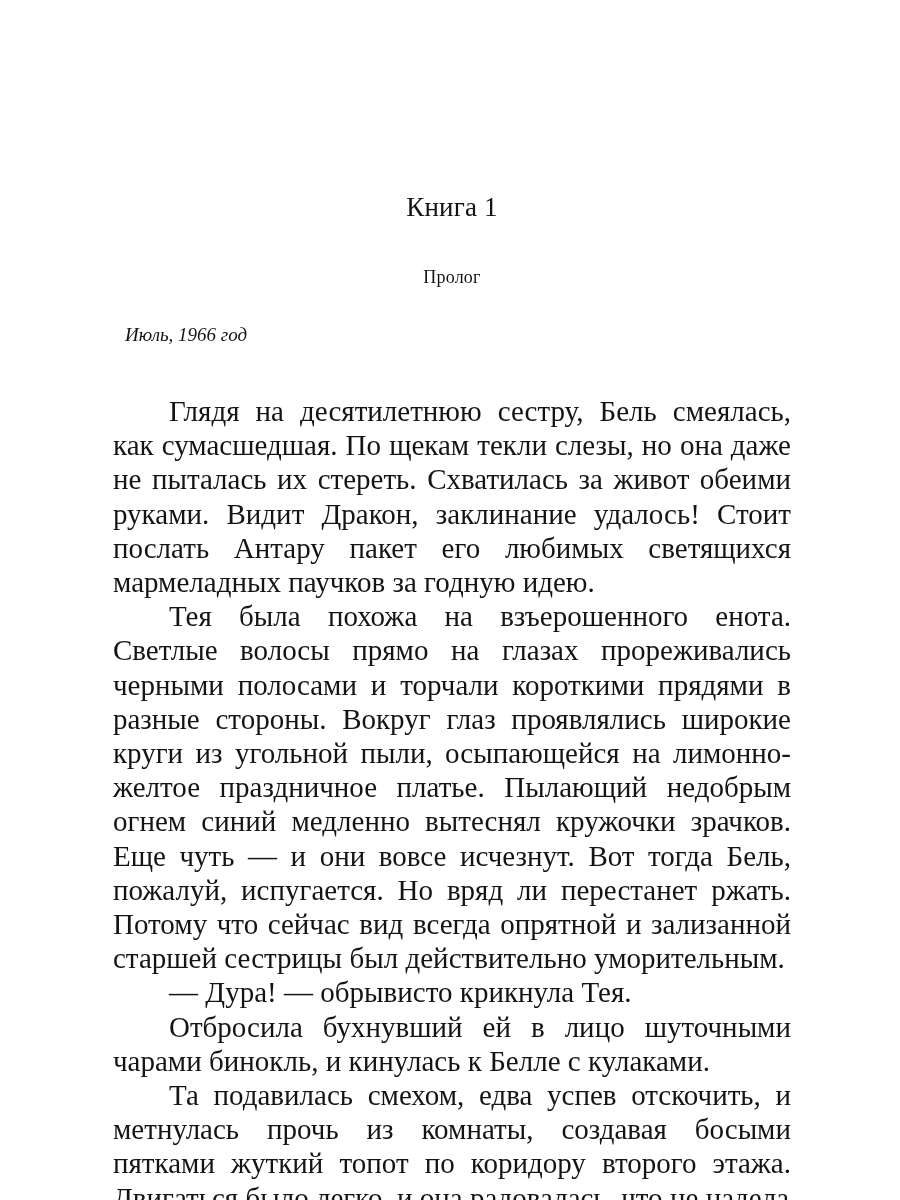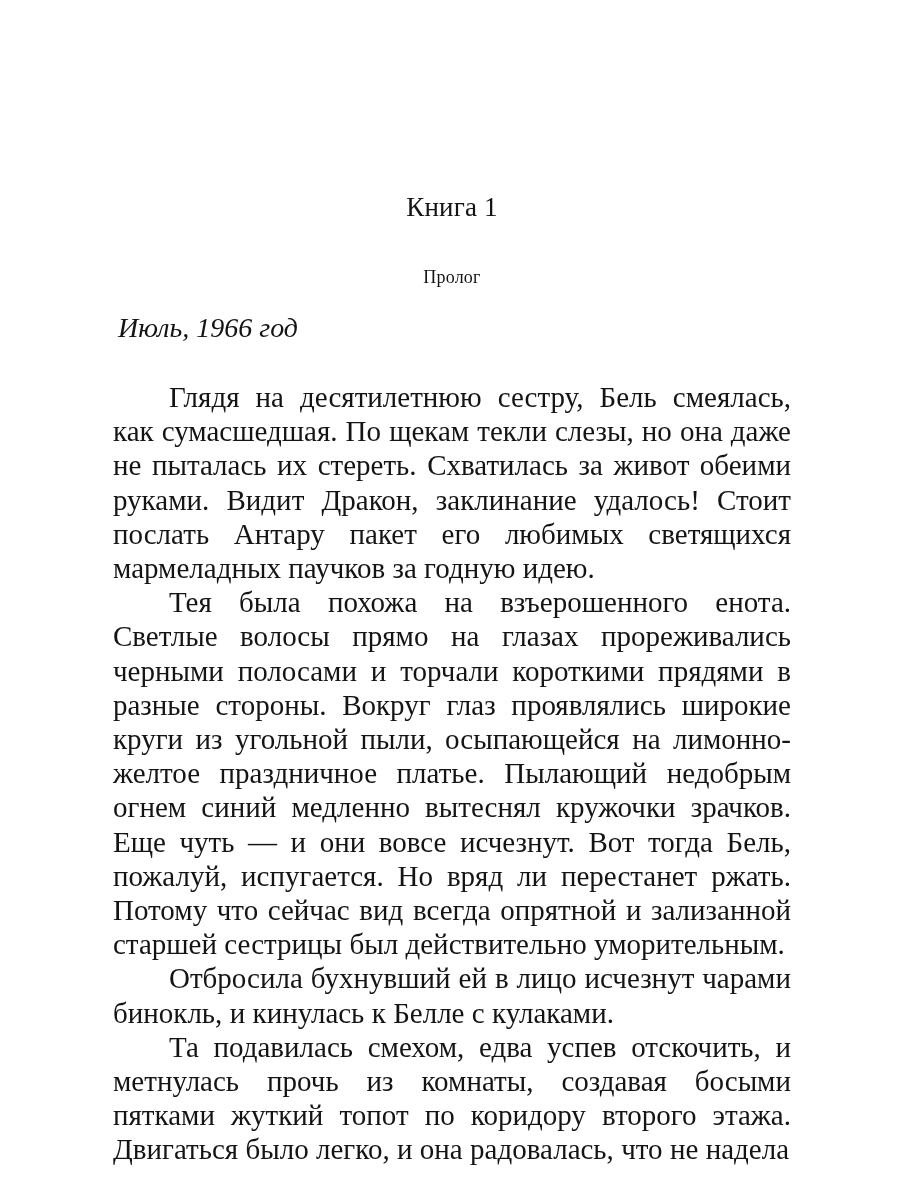--- a/index.html
+++ b/index.html
@@ -47,25 +47,25 @@
     margin: 0;
     padding-top: 36px;
     text-align: center;
     font-size: 18px;
     font-weight: 400;
     line-height: 34px;
     letter-spacing: 0.2px;
   }
 
   .dateline {
-    margin: 5px;
+    margin: 12px;
     padding-top: 12px;
     text-align: left;
     font-style: italic;
-    font-size: 28px;
+    font-size: 19px;
     line-height: 34px;
   }
 
   .body-copy {
     margin: 0;
     padding-top: 30px;
   }
 
   .para {
     margin: 0;
@@ -90,18 +90,19 @@
 
     <h1 class="book-title">Книга 1</h1>
 
     <h2 class="section-title">Пролог</h2>
 
     <p class="dateline">Июль, 1966 год</p>
 
     <div class="body-copy">
       <p class="para">Глядя на десятилетнюю сестру, Бель смеялась, как сумасшедшая. По щекам текли слезы, но она даже не пыталась их стереть. Схватилась за живот обеими руками. Видит Дракон, заклинание удалось! Стоит послать Антару пакет его любимых светящихся мармеладных паучков за годную идею.</p>
       <p class="para">Тея была похожа на взъерошенного енота. Светлые волосы прямо на глазах прореживались черными полосами и торчали короткими прядями в разные стороны. Вокруг глаз проявлялись широкие круги из угольной пыли, осыпающейся на лимонно-желтое праздничное платье. Пылающий недобрым огнем синий медленно вытеснял кружочки зрачков. Еще чуть — и они вовсе исчезнут. Вот тогда Бель, пожалуй, испугается. Но вряд ли перестанет ржать. Потому что сейчас вид всегда опрятной и зализанной старшей сестрицы был действительно уморительным.</p>
-      <p class="para">Отбросила бухнувший ей в лицо исчезнут чарами бинокль, и кинулась к Белле с кулаками.</p>
+      <p class="para">— Дура! — обрывисто крикнула Тея.</p>
+      <p class="para">Отбросила бухнувший ей в лицо шуточными чарами бинокль, и кинулась к Белле с кулаками.</p>
       <p class="para">Та подавилась смехом, едва успев отскочить, и метнулась прочь из комнаты, создавая босыми пятками жуткий топот по коридору второго этажа. Двигаться было легко, и она радовалась, что не надела</p>
     </div>
 
   </div>
 </div>
 
 </body></html>

